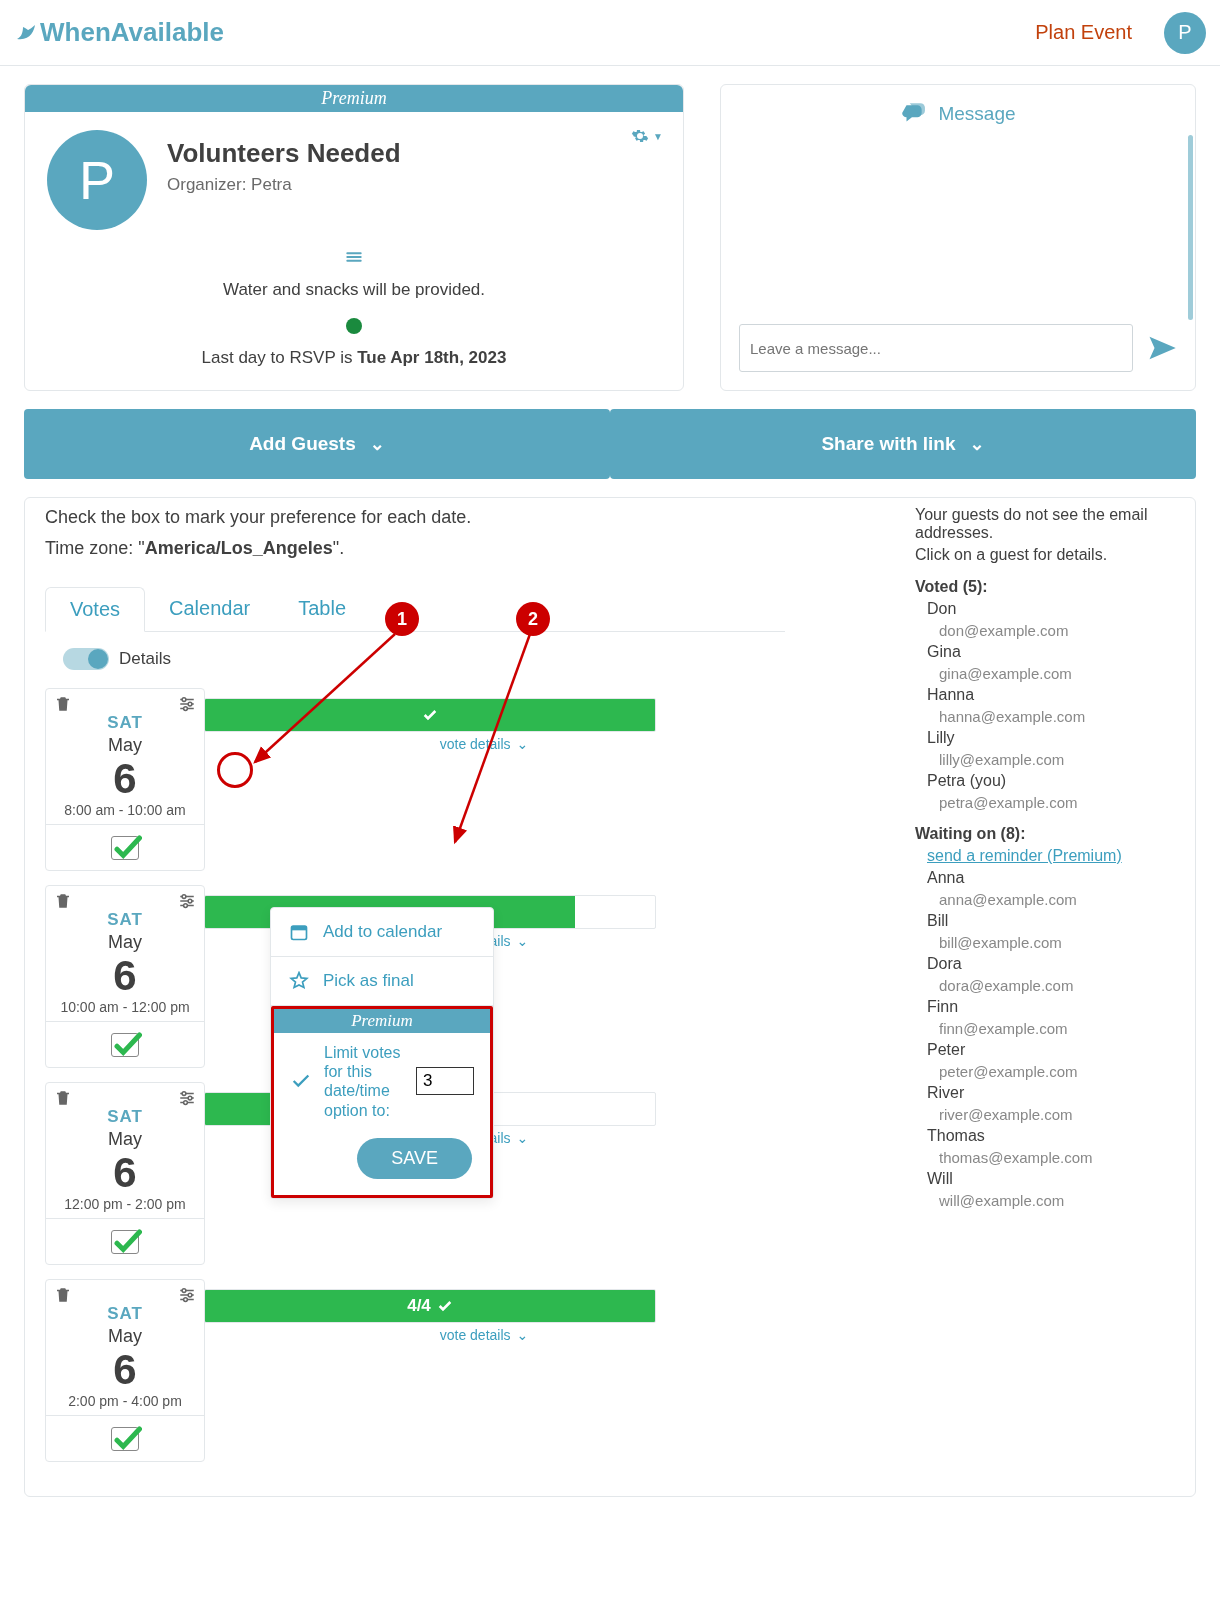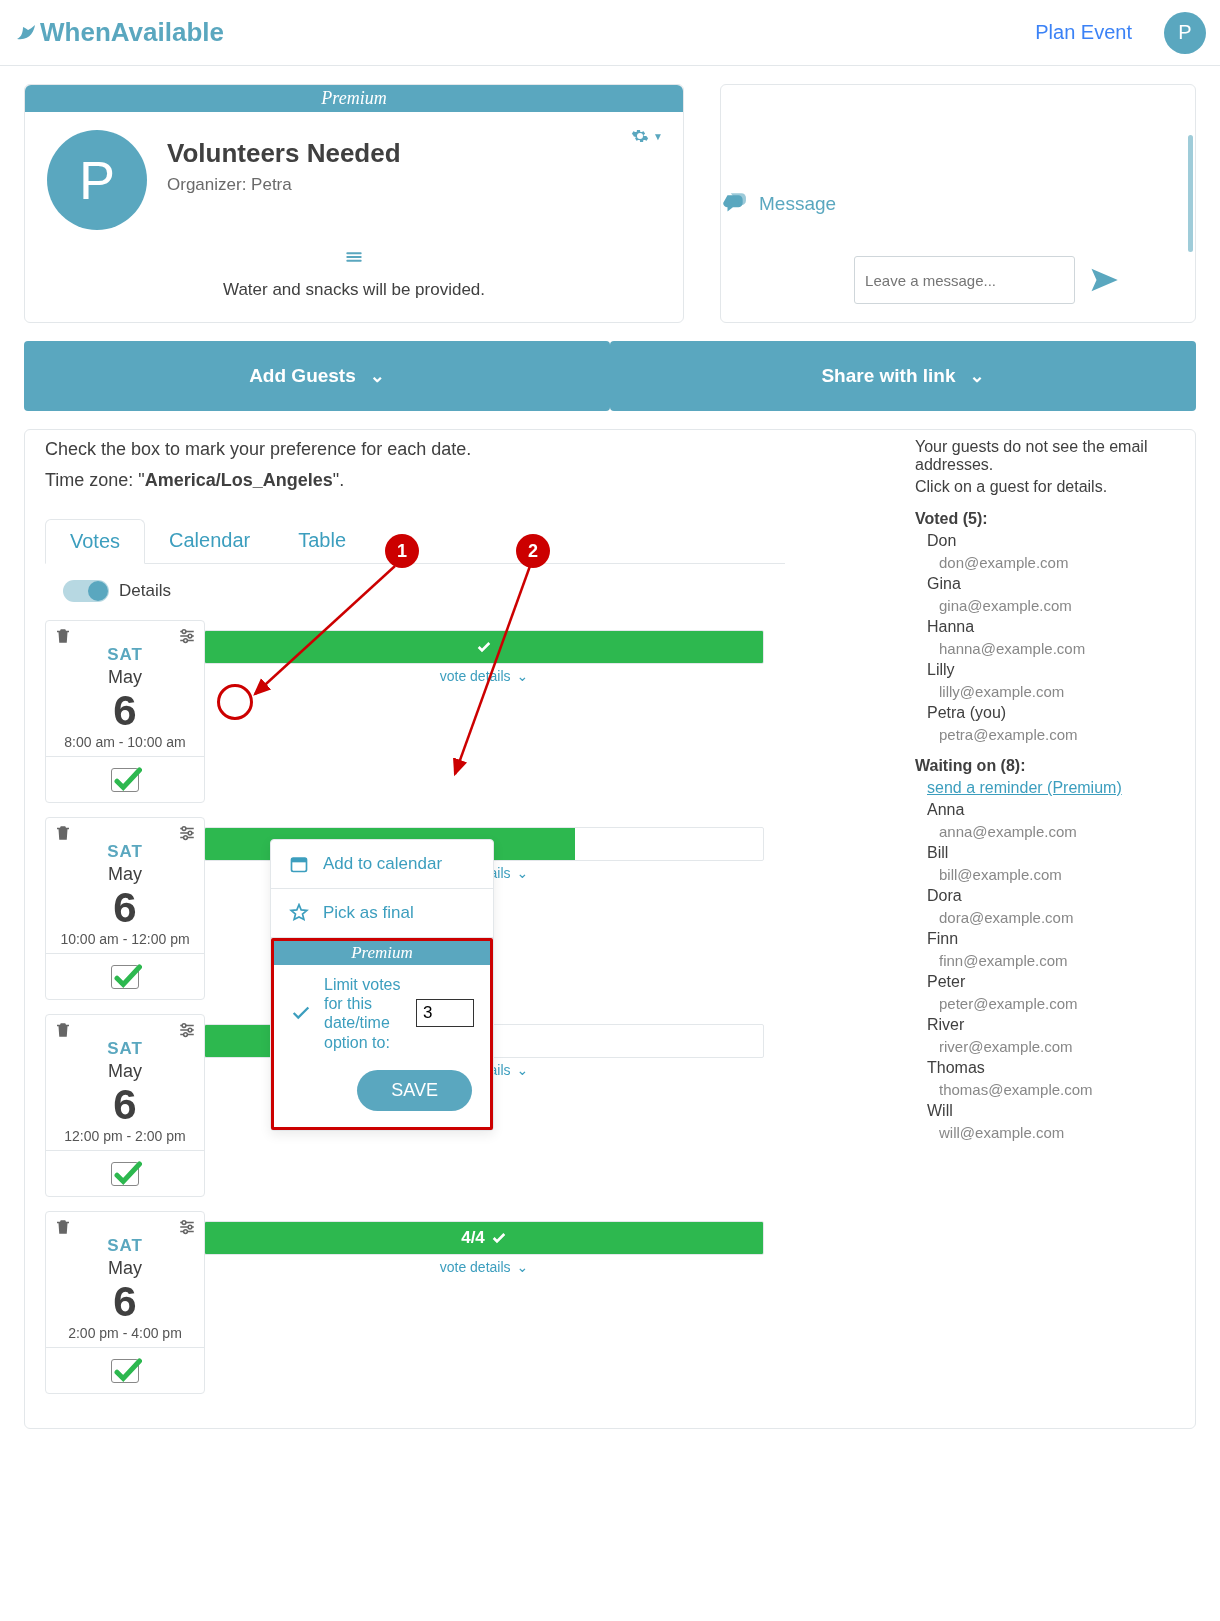--- a/index.html
+++ b/index.html
@@ -35,37 +35,37 @@
     align-items: center;
     color: var(--teal);
     font-weight: 600;
     font-size: 26px;
     gap: 2px;
   }
   .logo-bird {
     width: 24px; height: 24px;
   }
   .topnav .spacer { flex: 1; }
-  .topnav .plan { font-size: 20px; color: #3b82f6; margin-right: 32px; }
+  .topnav .plan { font-size: 20px; color: #c2410c; margin-right: 32px; }
   .avatar {
     width: 42px; height: 42px; border-radius: 50%;
     background: var(--teal); color: #fff; display: flex; align-items: center;
     justify-content: center; font-size: 20px;
   }
   
   .row2 {
     display: flex; gap: 36px; padding: 18px 24px 0 24px;
   }
   .card {
     border: 1px solid var(--light-border);
     border-radius: 6px;
     background: #fff;
   }
   .event-card { width: 660px; position: relative; }
-  .msg-card { flex: 1; display: flex; flex-direction: row; position: relative; }
+  .msg-card { flex: 1; display: flex; flex-direction: column; position: relative; }
   .premium-label {
     background: var(--teal); color: #fff; text-align: center;
     padding: 3px 0; font-style: italic; font-family: "Brush Script MT", cursive;
     font-size: 18px; border-radius: 6px 6px 0 0;
   }
   .event-body { padding: 18px 22px 22px 22px; }
   .event-head { display: flex; align-items: flex-start; gap: 20px; }
   .big-avatar {
     width: 100px; height: 100px; border-radius: 50%; background: var(--teal);
     color: #fff; display: flex; align-items: center; justify-content: center;
@@ -145,21 +145,21 @@
   .date-card .mon { text-align: center; font-size: 18px; margin-top: 2px; }
   .date-card .num { text-align: center; font-size: 42px; font-weight: 700; line-height: 1; margin: 2px 0; }
   .date-card .time { text-align: center; font-size: 14px; color: #555; padding-bottom: 6px; }
   .date-card .foot {
     border-top: 1px solid var(--light-border); display: flex; align-items: center;
     justify-content: center; height: 46px;
   }
   .track-wrap { flex: 1; margin-left: -1px; margin-top: 10px; }
   .track {
     height: 34px; border: 1px solid var(--light-border);
-    display: flex; border-radius: 2px; overflow: hidden; width: 560px;
+    display: flex; border-radius: 2px; overflow: hidden; width: 452px;
   }
   .fill {
     background: var(--green); color: #fff; display: flex; align-items: center;
     justify-content: center; font-weight: 600; gap: 6px;
   }
   .vote-details {
     color: var(--link); font-size: 14px; display: flex; align-items: center;
     justify-content: center; gap: 6px; margin-top: 4px; width: 560px;
   }
 
@@ -253,20 +253,26 @@
           <div>
             <div class="event-title">Volunteers Needed</div>
             <div class="event-sub">Organizer: Petra</div>
           </div>
         </div>
         <div class="event-row">
           <svg class="menu-icon" viewBox="0 0 24 24">
               <path stroke="#5aa7bf" stroke-width="2.5" stroke-linecap="round" d="M3 7h18M3 12h18M3 17h18"></path>
             </svg>
           <span>Water and snacks will be provided.</span>
+        </div>
+        <div class="event-row">
+          <span class="dot"></span>
+          <span>
+            <span>Last day to RSVP is </span><b>Tue Apr 18th, 2023</b>
+          </span>
         </div>
       </div>
     </div>
 
     <div class="card msg-card">
       <div class="msg-scroll"></div>
       <div class="msg-head">
         <svg width="26" height="26" viewBox="0 0 24 24">
             <path fill="#5aa7bf" d="M4 4h10a4 4 0 014 4v3a4 4 0 01-4 4H9l-5 4v-4a4 4 0 01-4-4z" transform="translate(2,0)"></path>
             <path fill="#5aa7bf" d="M9 2h10a4 4 0 014 4v3a4 4 0 01-4 4h-1" opacity=".6"></path>

